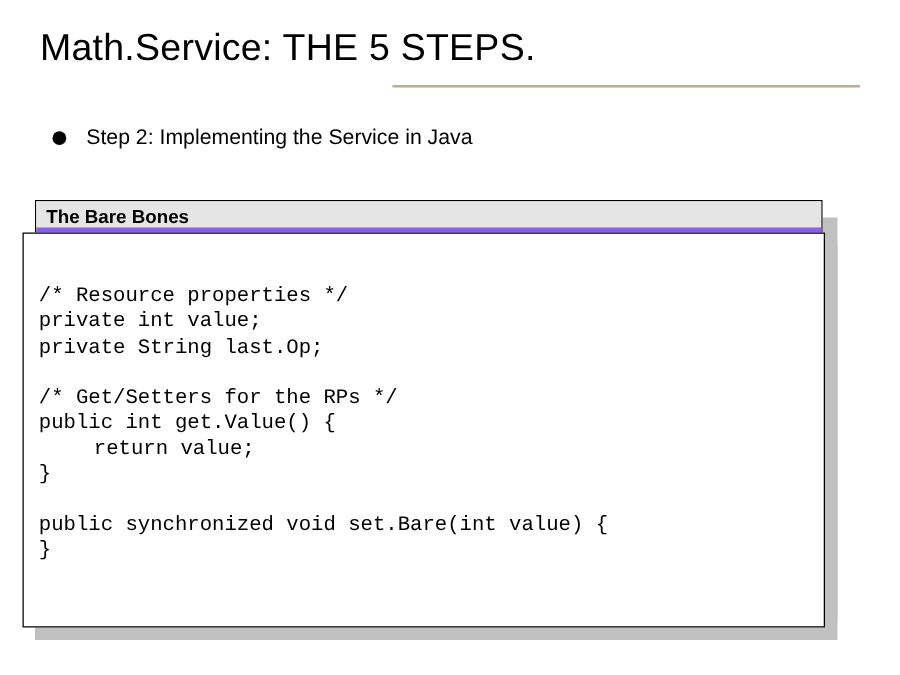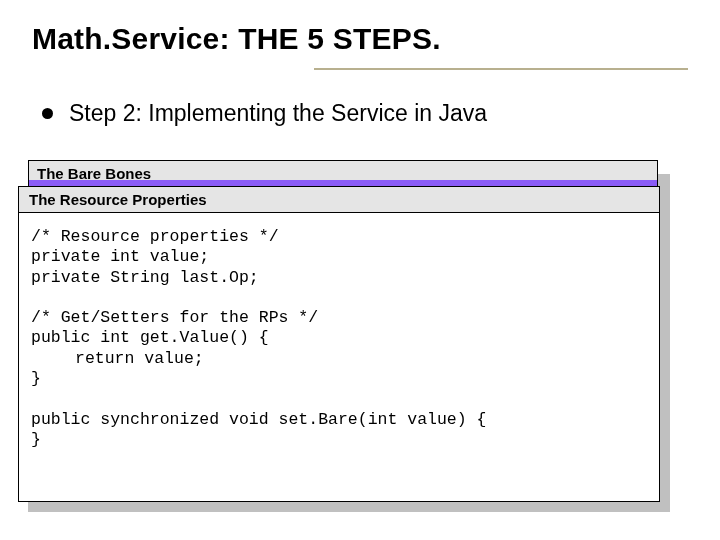--- a/index.html
+++ b/index.html
@@ -1,26 +1,26 @@
 <!DOCTYPE html>
 <html><head>
 <meta charset="utf-8">
 <style>
   * { box-sizing: border-box; margin: 0; padding: 0; }
   html, body { width: 720px; height: 540px; background: #fff; font-family: Arial, Helvetica, sans-serif; color: #000; }
   .slide { position: relative; width: 720px; height: 540px; padding: 22px 32px 0 32px; }
-  .title { font-size: 30px; font-weight: bold; letter-spacing: 0.2px; }
+  .title { font-size: 30px; font-weight: normal; letter-spacing: 0.2px; }
   .title-rule { position: absolute; left: 314px; right: 32px; top: 68px; height: 0; border-top: 2px solid #b8b08f; }
   .bullet-row { display: flex; align-items: center; margin-top: 44px; margin-left: 10px; }
   .dot { width: 11px; height: 11px; border-radius: 50%; background: #000; margin-right: 16px; flex-shrink: 0; }
-  .bullet-text { font-size: 23px; }
+  .bullet-text { font-size: 17px; }
   .box-stack { position: absolute; left: 28px; top: 160px; width: 642px; }
   .box-back-shadow { position: absolute; left: 14px; top: 14px; width: 628px; height: 322px; background: #c0c0c0; }
   .box-back { position: absolute; left: 0; top: 0; width: 630px; height: 322px; background: #fff; border: 1px solid #000; }
-  .box-back .hdr { position: absolute; left: 0; top: 0; right: 0; height: 26px; background: #e5e5e5; border-bottom: 7px solid #8b5cf6; padding: 4px 8px; font-size: 15px; }
+  .box-back .hdr { position: absolute; left: 0; top: 0; right: 0; height: 26px; background: #e5e5e5; border-bottom: 5px solid #8b5cf6; padding: 4px 8px; font-size: 15px; }
   .box-back .hdr b { font-weight: bold; }
   .box-front-shadow { position: absolute; left: 0; top: 36px; width: 642px; height: 316px; background: #c0c0c0; }
   .box-front { position: absolute; left: -10px; top: 26px; width: 642px; height: 316px; background: #fff; border: 1px solid #000; }
   .box-front .hdr { position: absolute; left: 0; top: 0; right: 0; height: 26px; background: #e5e5e5; border-bottom: 1px solid #000; padding: 4px 10px; font-size: 15px; }
   .box-front .body { position: absolute; left: 0; top: 26px; right: 0; bottom: 0; padding: 14px 28px 8px 12px; font-family: "Courier New", Courier, monospace; font-size: 16.5px; line-height: 1.23; white-space: pre; }
   .indent { padding-left: 44px; display: block; }
 </style>
 </head>
 <body>
 
@@ -35,21 +35,20 @@
   </div>
 
   <div class="box-stack">
     <div class="box-back-shadow"></div>
     <div class="box-back">
       <div class="hdr"><b>The Bare Bones</b></div>
     </div>
 
     <div class="box-front-shadow"></div>
     <div class="box-front">
-      <div class="hdr"><b>The Resource Properties</b></div>
       <div class="body"><span>/* Resource properties */</span>
 <span>private int value;</span>
 <span>private String last.Op;</span>
 <span> </span>
 <span>/* Get/Setters for the RPs */</span>
 <span>public int get.Value() {</span>
 <span class="indent">return value;</span><span>}</span>
 <span> </span>
 <span>public synchronized void set.Bare(int value) {</span>
 <span>}</span></div>

